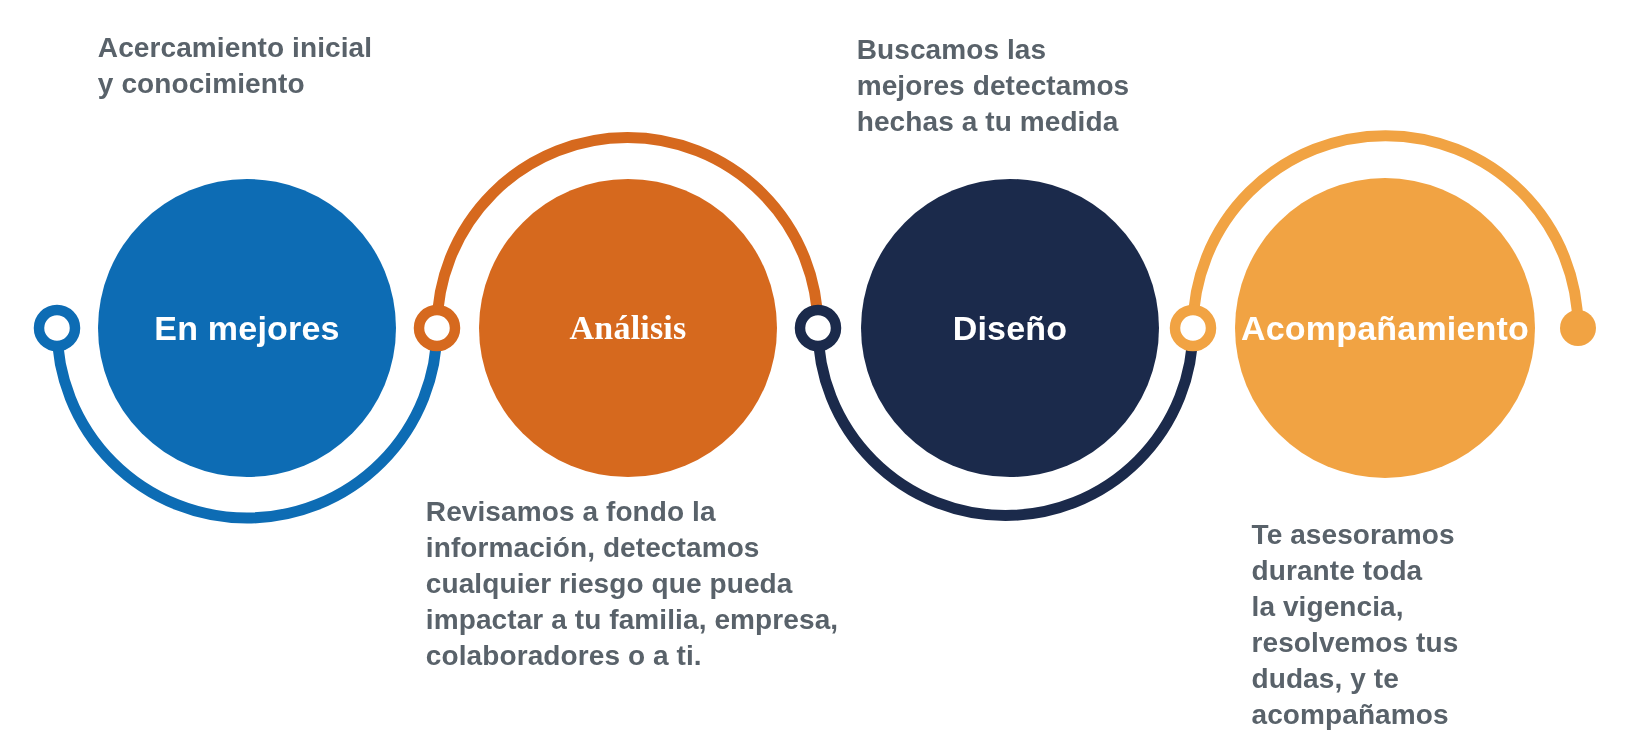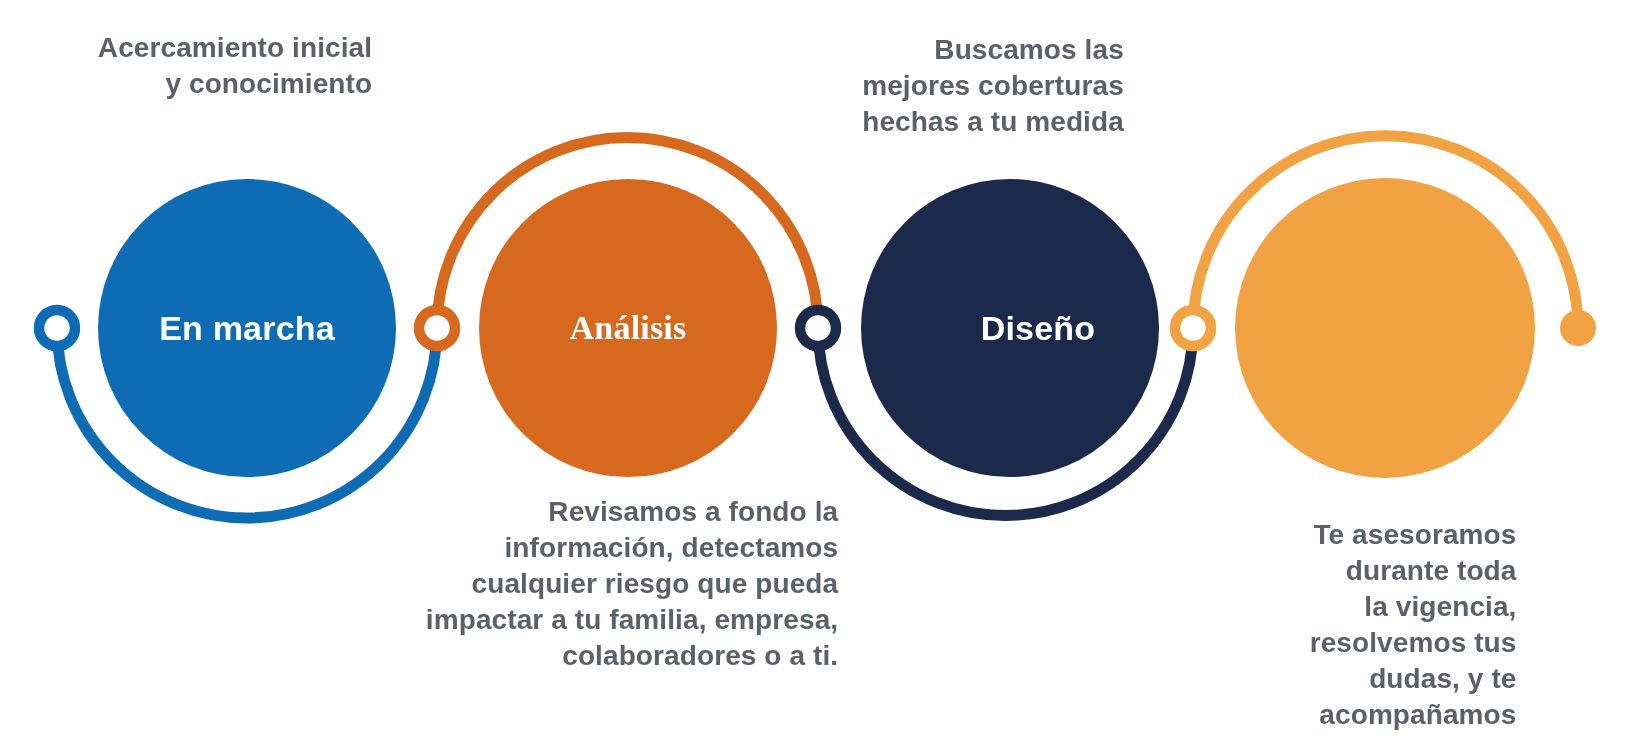--- a/index.html
+++ b/index.html
@@ -39,21 +39,21 @@
     letter-spacing: 0.2px;
     text-align: center;
   }
   .step-description {
     position: absolute;
     transform: translateX(-50%);
     color: #59626A;
     font-size: 28px;
     line-height: 36px;
     font-weight: 600;
-    text-align: right;
+    text-align: left;
     white-space: pre-line;
     letter-spacing: 0.1px;
   }
 </style>
 </head>
 <body>
 
 <div class="stage">
 
   <svg class="diagram-svg" width="1649" height="736" viewBox="0 0 1649 736">
@@ -68,32 +68,33 @@
     <circle cx="1010" cy="328" r="149" fill="#1B2A4B"></circle>
     <circle cx="1385" cy="328" r="150" fill="#F1A343"></circle>
 
     <circle class="node-ring" cx="57" cy="328" r="18" stroke="#0D6CB4"></circle>
     <circle class="node-ring" cx="437" cy="328" r="18" stroke="#D6691E"></circle>
     <circle class="node-ring" cx="818" cy="328" r="18" stroke="#1B2A4B"></circle>
     <circle class="node-ring" cx="1193" cy="328" r="18" stroke="#F1A343"></circle>
     <circle cx="1578" cy="328" r="18" fill="#F1A343"></circle>
   </svg>
 
-  <div class="circle-label" style="left:247px; top:328px;">En marcha</div>
+  <div class="circle-label" style="left:247px; top:328px;">En mejores</div>
   <div class="circle-label" style="left:628px; top:328px;font-family:Liberation Serif, serif;">Análisis</div>
-  <div class="circle-label" style="left:1010px; top:328px;margin-left:28px;">Diseño</div>
+  <div class="circle-label" style="left:1010px; top:328px;">Diseño</div>
+  <div class="circle-label" style="left:1385px; top:328px;">Acompañamiento</div>
 
   <div class="step-description" style="left:235px; top:30px;">Acercamiento inicial
 y conocimiento</div>
   <div class="step-description" style="left:632px; top:494px;">Revisamos a fondo la
 información, detectamos
 cualquier riesgo que pueda
 impactar a tu familia, empresa,
 colaboradores o a ti.</div>
   <div class="step-description" style="left:993px; top:32px;">Buscamos las
-mejores coberturas
+mejores detectamos
 hechas a tu medida</div>
   <div class="step-description" style="left:1384px; top:517px;">Te asesoramos durante toda
 la vigencia, resolvemos tus
 dudas, y te acompañamos
 hasta el final.</div>
 
 </div>
 
 </body></html>

